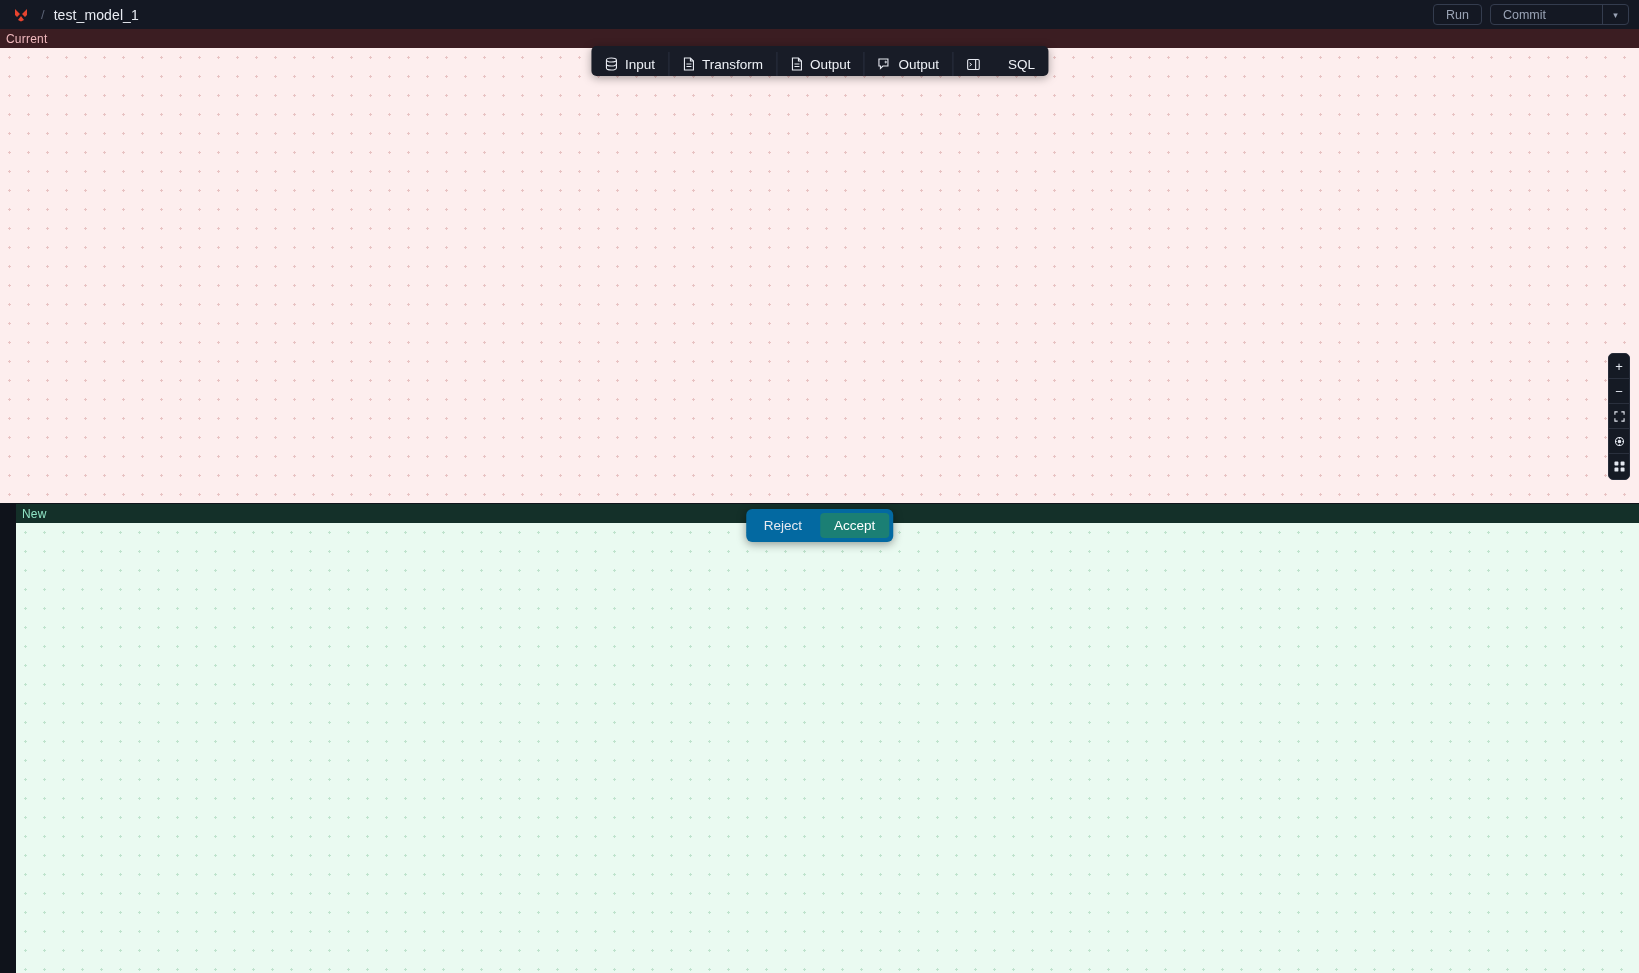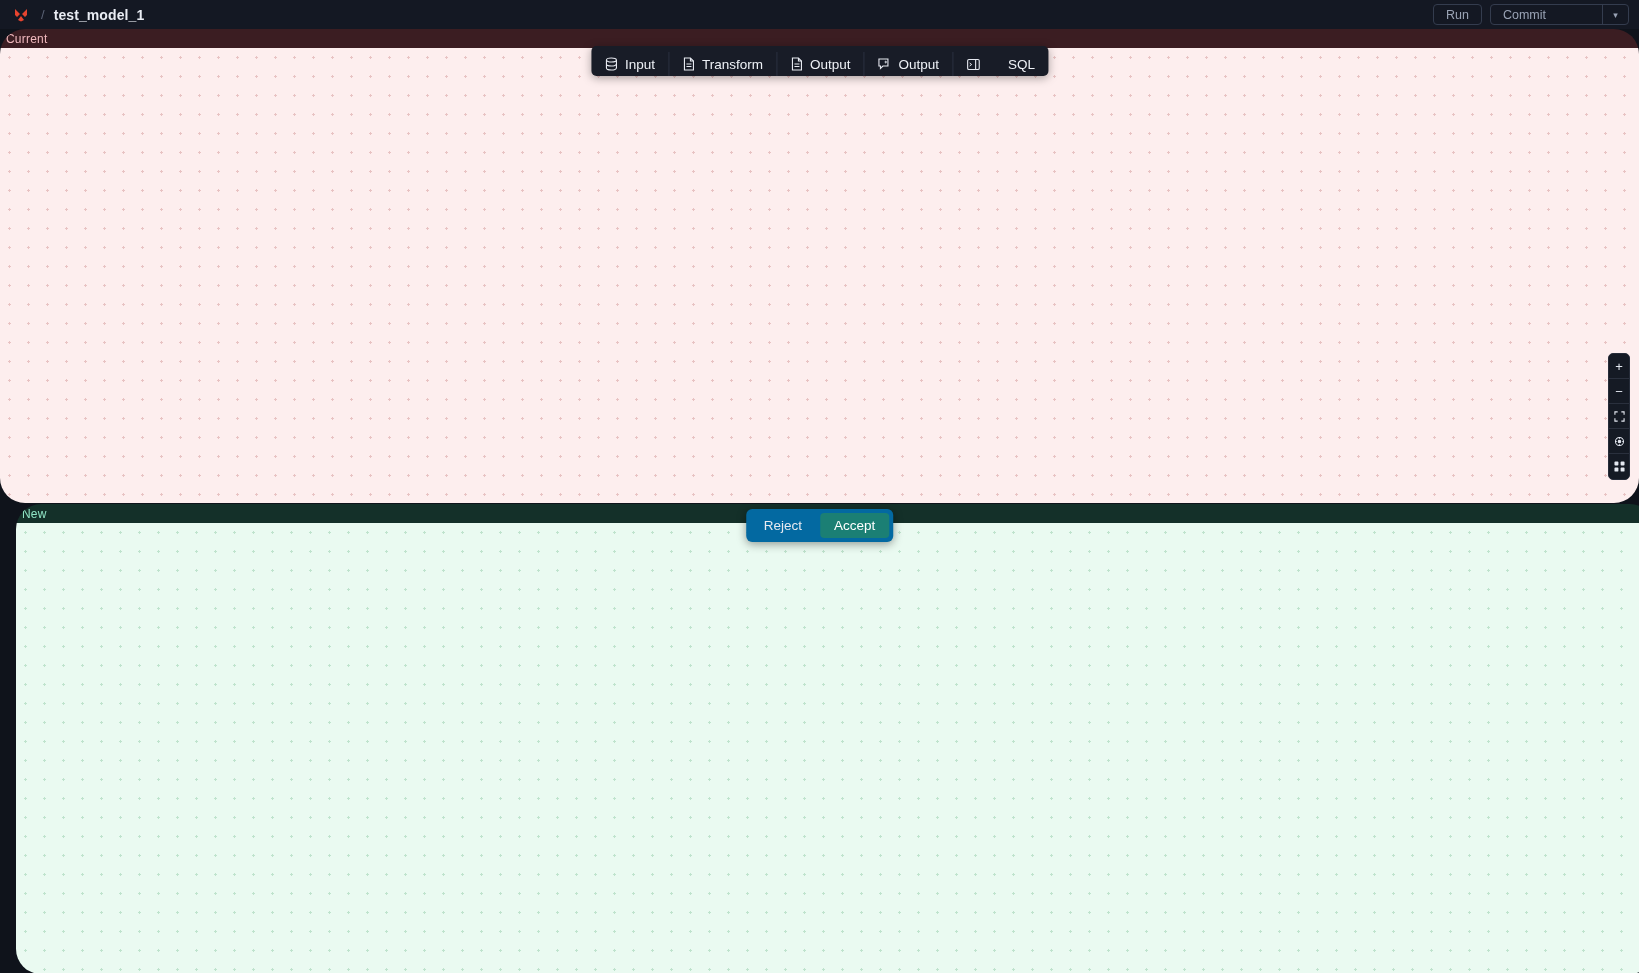--- a/index.html
+++ b/index.html
@@ -14,34 +14,34 @@
   
   .topbar {
     position: absolute; top: 0; left: 0; width: 1639px; height: 29px;
     background: #141823;
     display: flex; align-items: center;
     padding: 0 10px;
     z-index: 50;
   }
   .logo-mark { width: 22px; height: 20px; display:flex; align-items:center; justify-content:center; }
   .breadcrumb-sep { color: #5b6376; font-size: 13px; margin: 0 9px; }
-  .model-title { color: #e9ecf3; font-size: 14px; font-weight: 700; letter-spacing: .1px; }
+  .model-title { color: #e9ecf3; font-size: 14px; font-weight: 400; letter-spacing: .1px; }
   .topbar-right { margin-left: auto; display: flex; align-items: center; gap: 8px; }
   .btn-ghost {
     border: 1px solid #343c4e; background: transparent; color: #9aa3b5;
     font-size: 12.5px; font-family: inherit;
     height: 21px; padding: 0 12px; border-radius: 4px;
     display: flex; align-items: center; justify-content: center;
   }
   .btn-split { display: flex; align-items: stretch; border: 1px solid #343c4e; border-radius: 4px; height: 21px; gap: 44px; }
   .btn-split > .sp-main { color:#9aa3b5; font-size:12.5px; padding: 0 12px; display:flex; align-items:center; }
   .btn-split > .sp-caret { border-left: 1px solid #343c4e; width: 26px; display:flex; align-items:center; justify-content:center; color:#9aa3b5; font-size: 9px; }
 
   
-  .panel { position: absolute; left: 0; width: 1639px; overflow: hidden; border-radius: 25px; }
+  .panel { position: absolute; left: 0; width: 1639px; overflow: hidden; }
   .panel-current { top: 29px; height: 474px; }
   .panel-new { top: 504px; height: 470px; margin-left: 16px; }
 
   .panel-label {
     position: absolute; left: 0; top: 0; width: 1639px; height: 19px;
     font-size: 12px; display: flex; align-items: center; padding-left: 6px;
     z-index: 6; letter-spacing: .2px;
   }
   .label-current { background: #3b1d22; color: #f0b9be; }
   .label-new { background: #143029; color: #8fe3c4; }

